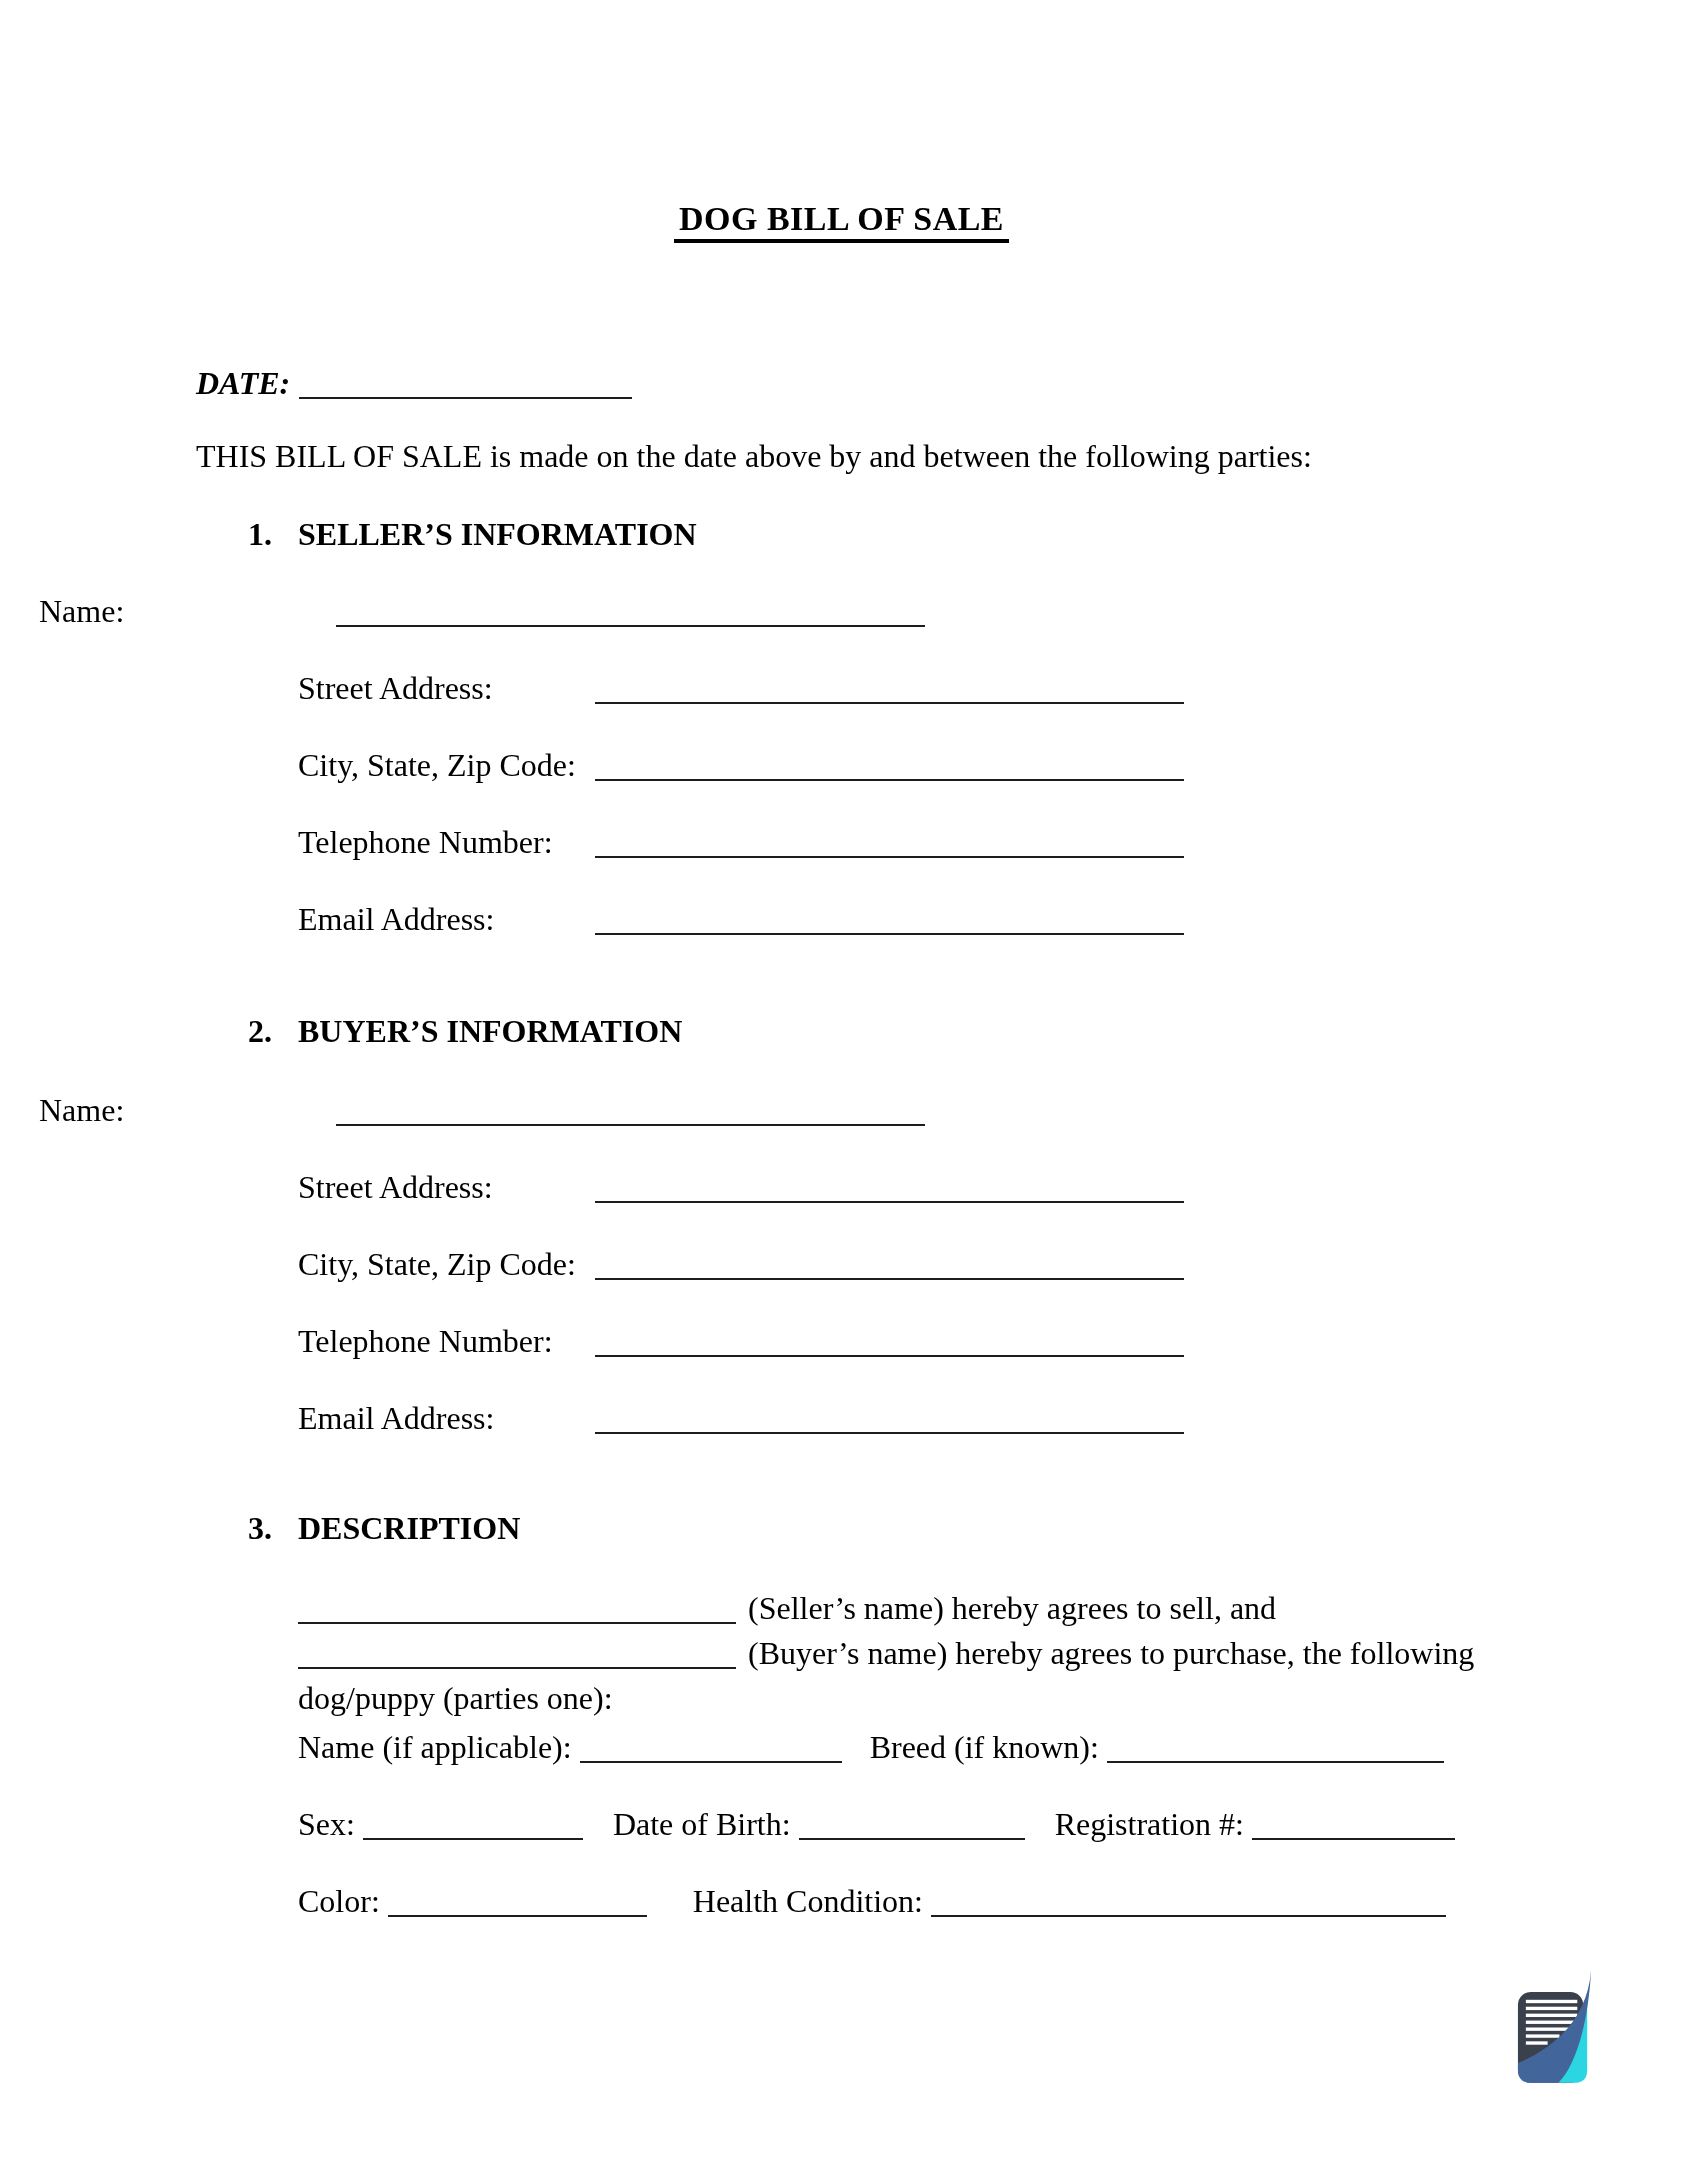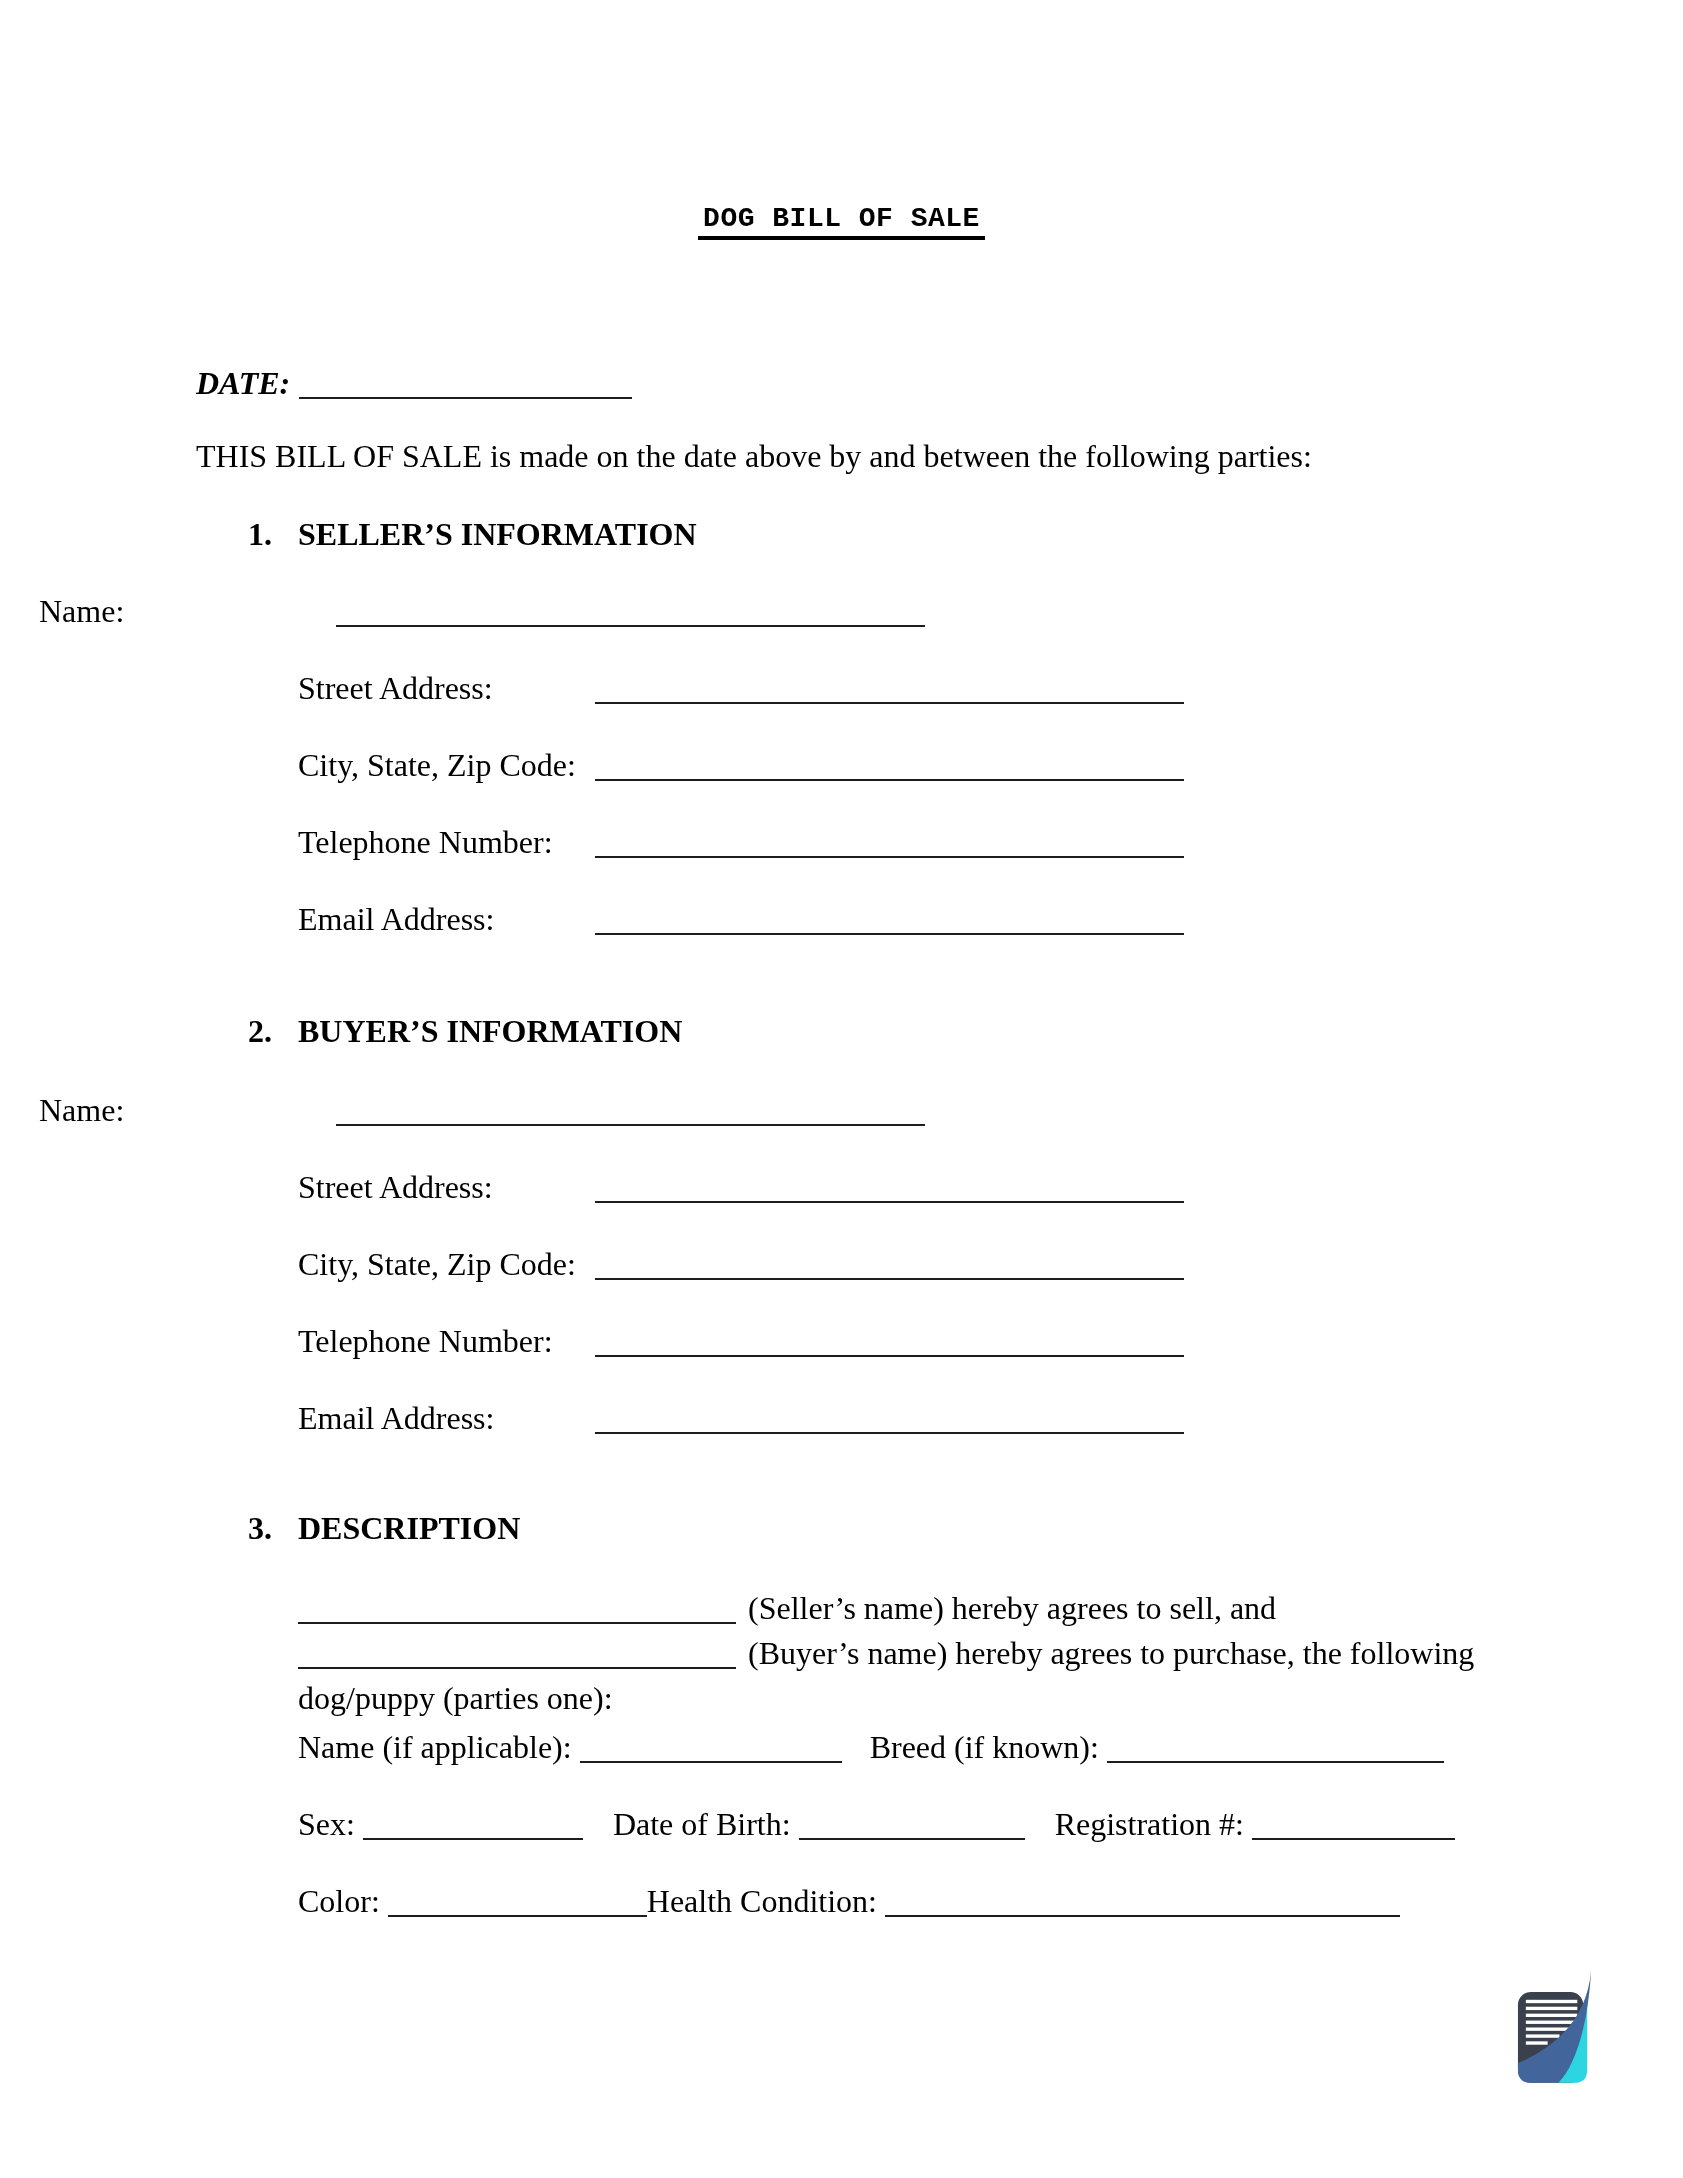--- a/index.html
+++ b/index.html
@@ -14,25 +14,24 @@
     font-size: 32px;
     line-height: 36px;
     overflow: hidden;
   }
   .b { font-weight: bold; font-style: italic; }
 
   
   h1.doc-title {
     padding-top: 194px;
     text-align: center;
-    font-size: 28px;
+    font-size: 34px;
     line-height: 50px;
     font-weight: bold;
     letter-spacing: 0.5px;
-    font-family: Liberation Mono, monospace;
   }
   h1.doc-title .title-text {
     border-bottom: 4px solid #000;
     padding: 0 5px 2px 5px;
   }
 
   
   .blank {
     display: inline-block;
     height: 26px;
@@ -91,21 +90,21 @@
   .attr-row.row3 { margin-top: 41px; }
   .w265 { width: 262px; }
   .w340 { width: 337px; }
   .w222 { width: 220px; }
   .w228 { width: 226px; }
   .w205 { width: 203px; }
   .w262 { width: 259px; }
   .w520 { width: 515px; }
   .g28 { margin-left: 28px; text-align: center; }
   .g30 { margin-left: 30px; }
-  .g46 { }
+  .g46 { margin-left: 46px; }
 
   
   .logo {
     position: absolute;
     left: 1513px;
     top: 1966px;
     width: 89px;
     height: 121px;
   }
   .logo svg { width: 100%; height: 100%; display: block; }

